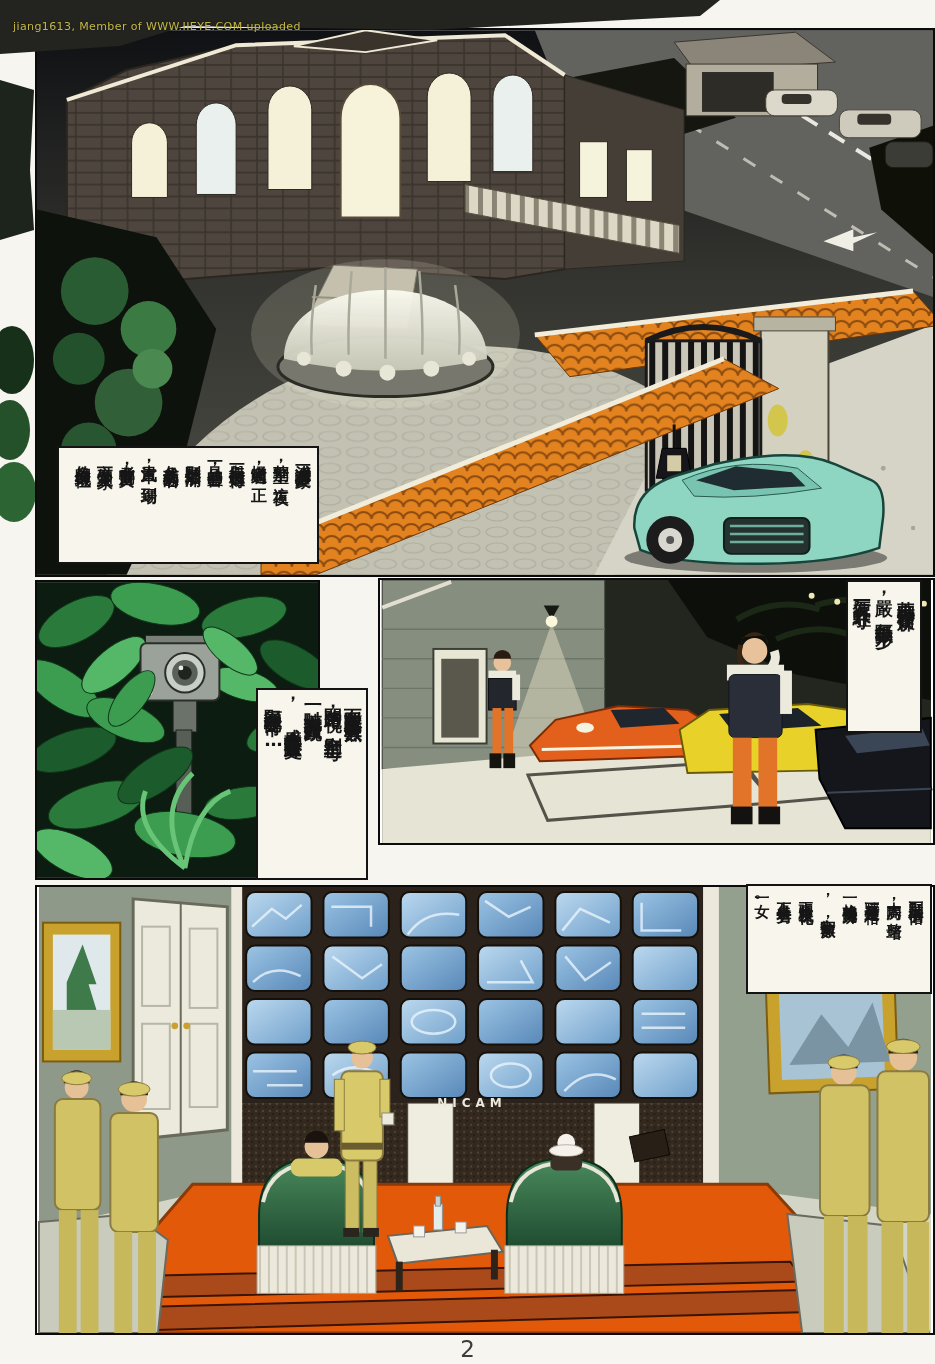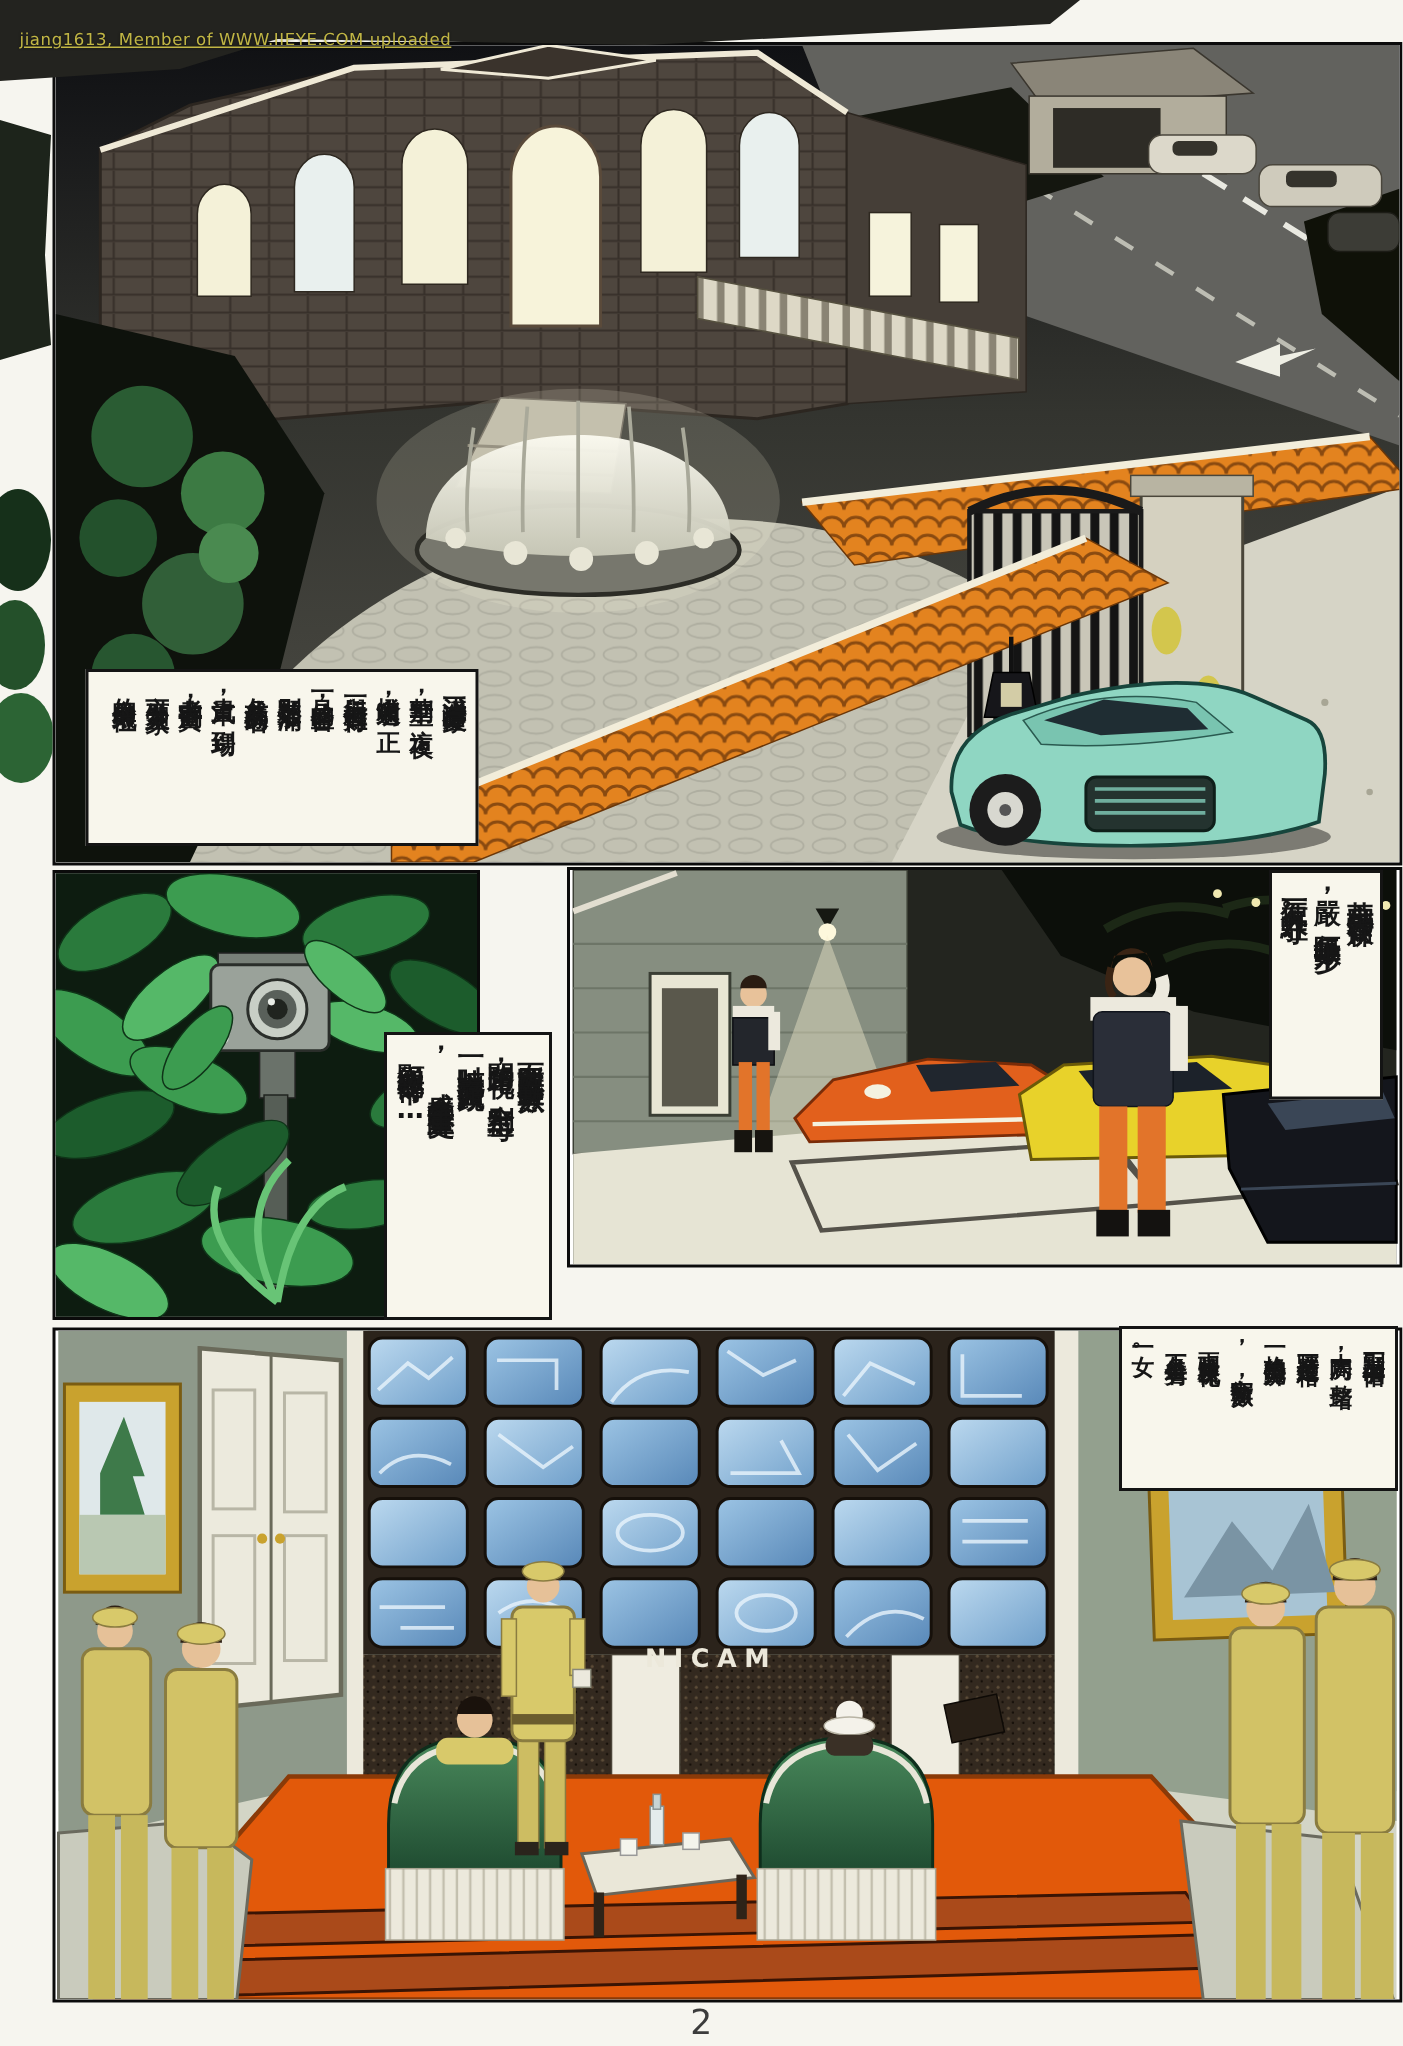--- a/index.html
+++ b/index.html
@@ -34,25 +34,24 @@
   #caption2 .vcol { line-height:20px; }
   #caption3 { left:846px; top:580px; width:76px;  height:153px; font-size:18px; letter-spacing:2px; }
   #caption3 .vcol { line-height:22px; }
   #caption4 { left:746px; top:884px; width:186px; height:110px; font-size:15px; letter-spacing:1.5px; }
   #caption4 .vcol { line-height:22px; }
 
   #watermark {
     position:absolute; left:13px; top:20px; z-index:6;
     font-size:11px; color:#cfc348; opacity:.92; letter-spacing:.4px;
     text-shadow:0 0 2px rgba(0,0,0,.5);
-    text-decoration:underline;
   }
   #nicam-label {
     position:absolute; left:430px; top:1096px; width:84px; z-index:4;
-    text-align:center; font-size:17px; font-weight:700;
+    text-align:center; font-size:12px; font-weight:700;
     letter-spacing:5px; color:#ece8da;
   }
   #page-number {
     position:absolute; left:0; top:1336px; width:935px; z-index:3;
     text-align:center; font-size:23px; color:#3c3c3c;
   }
 </style>
 </head>
 <body>
 

